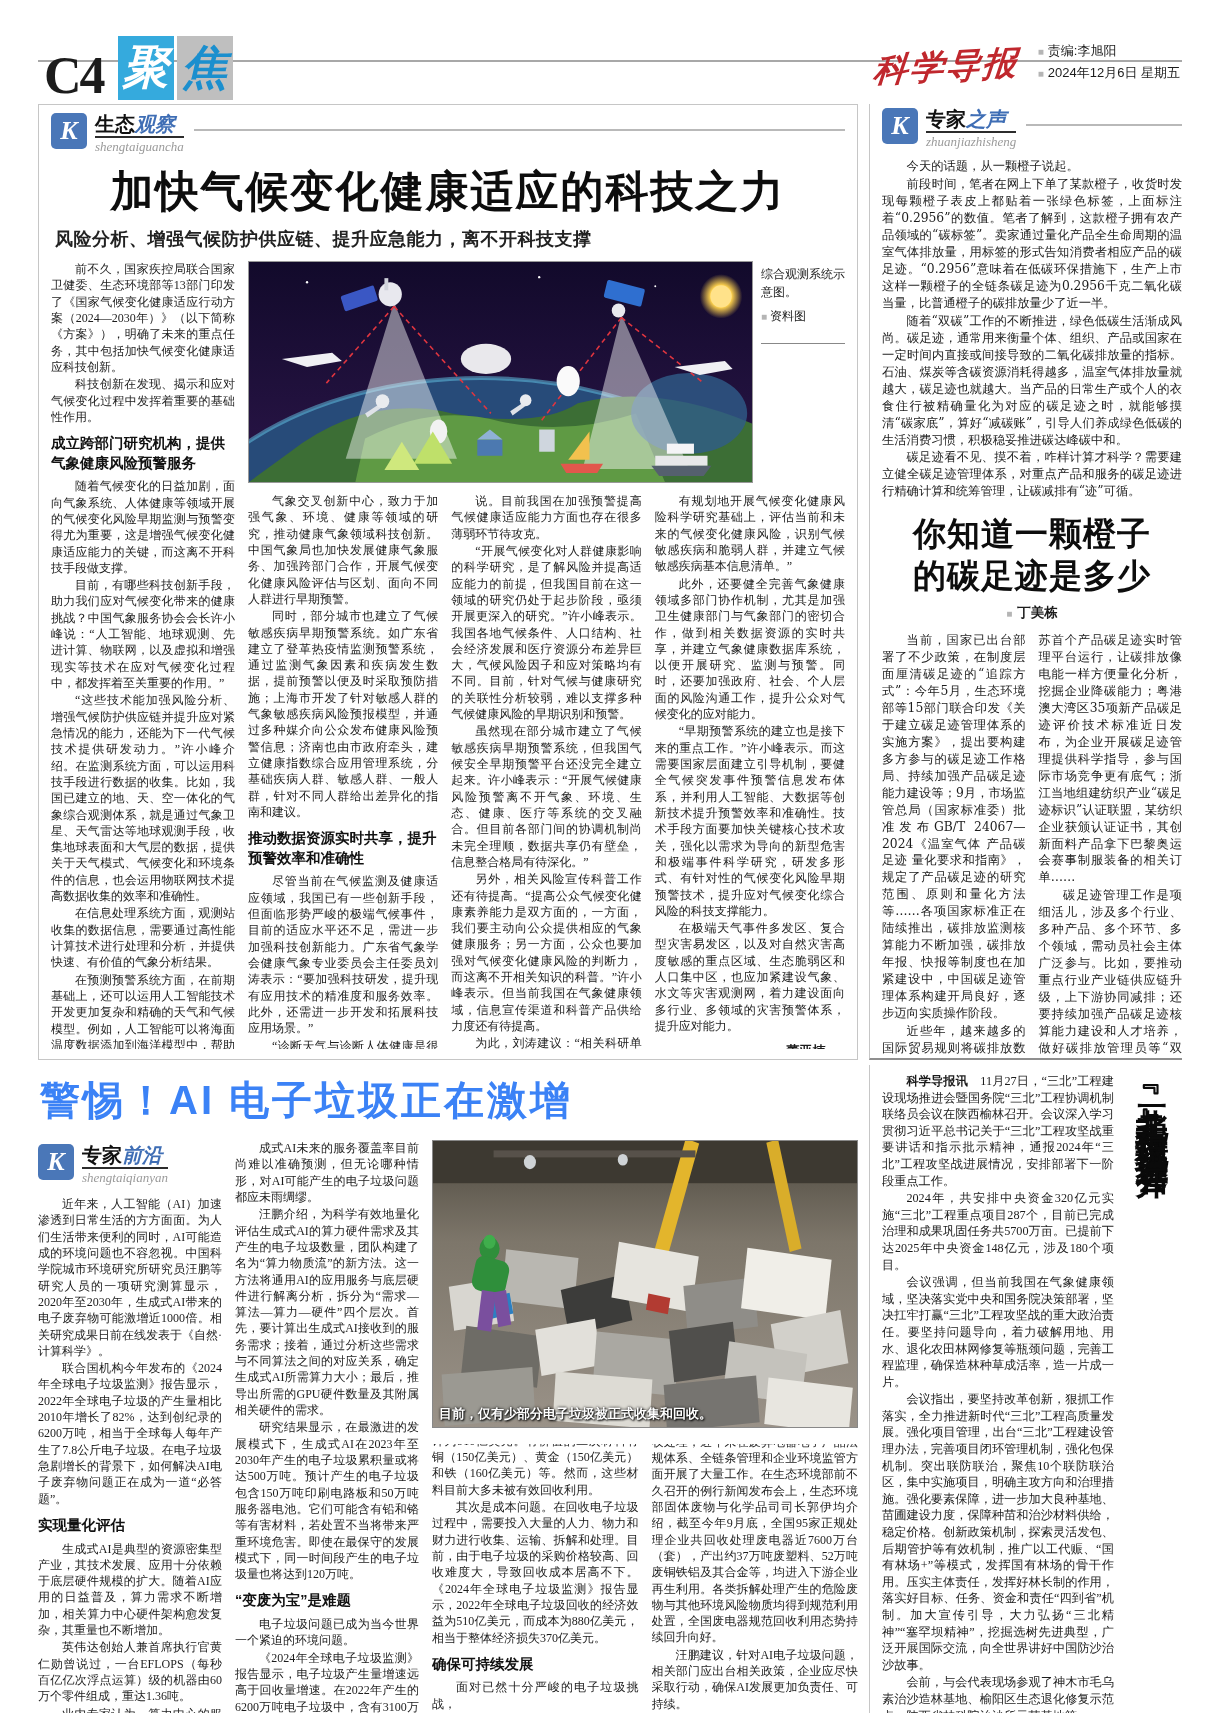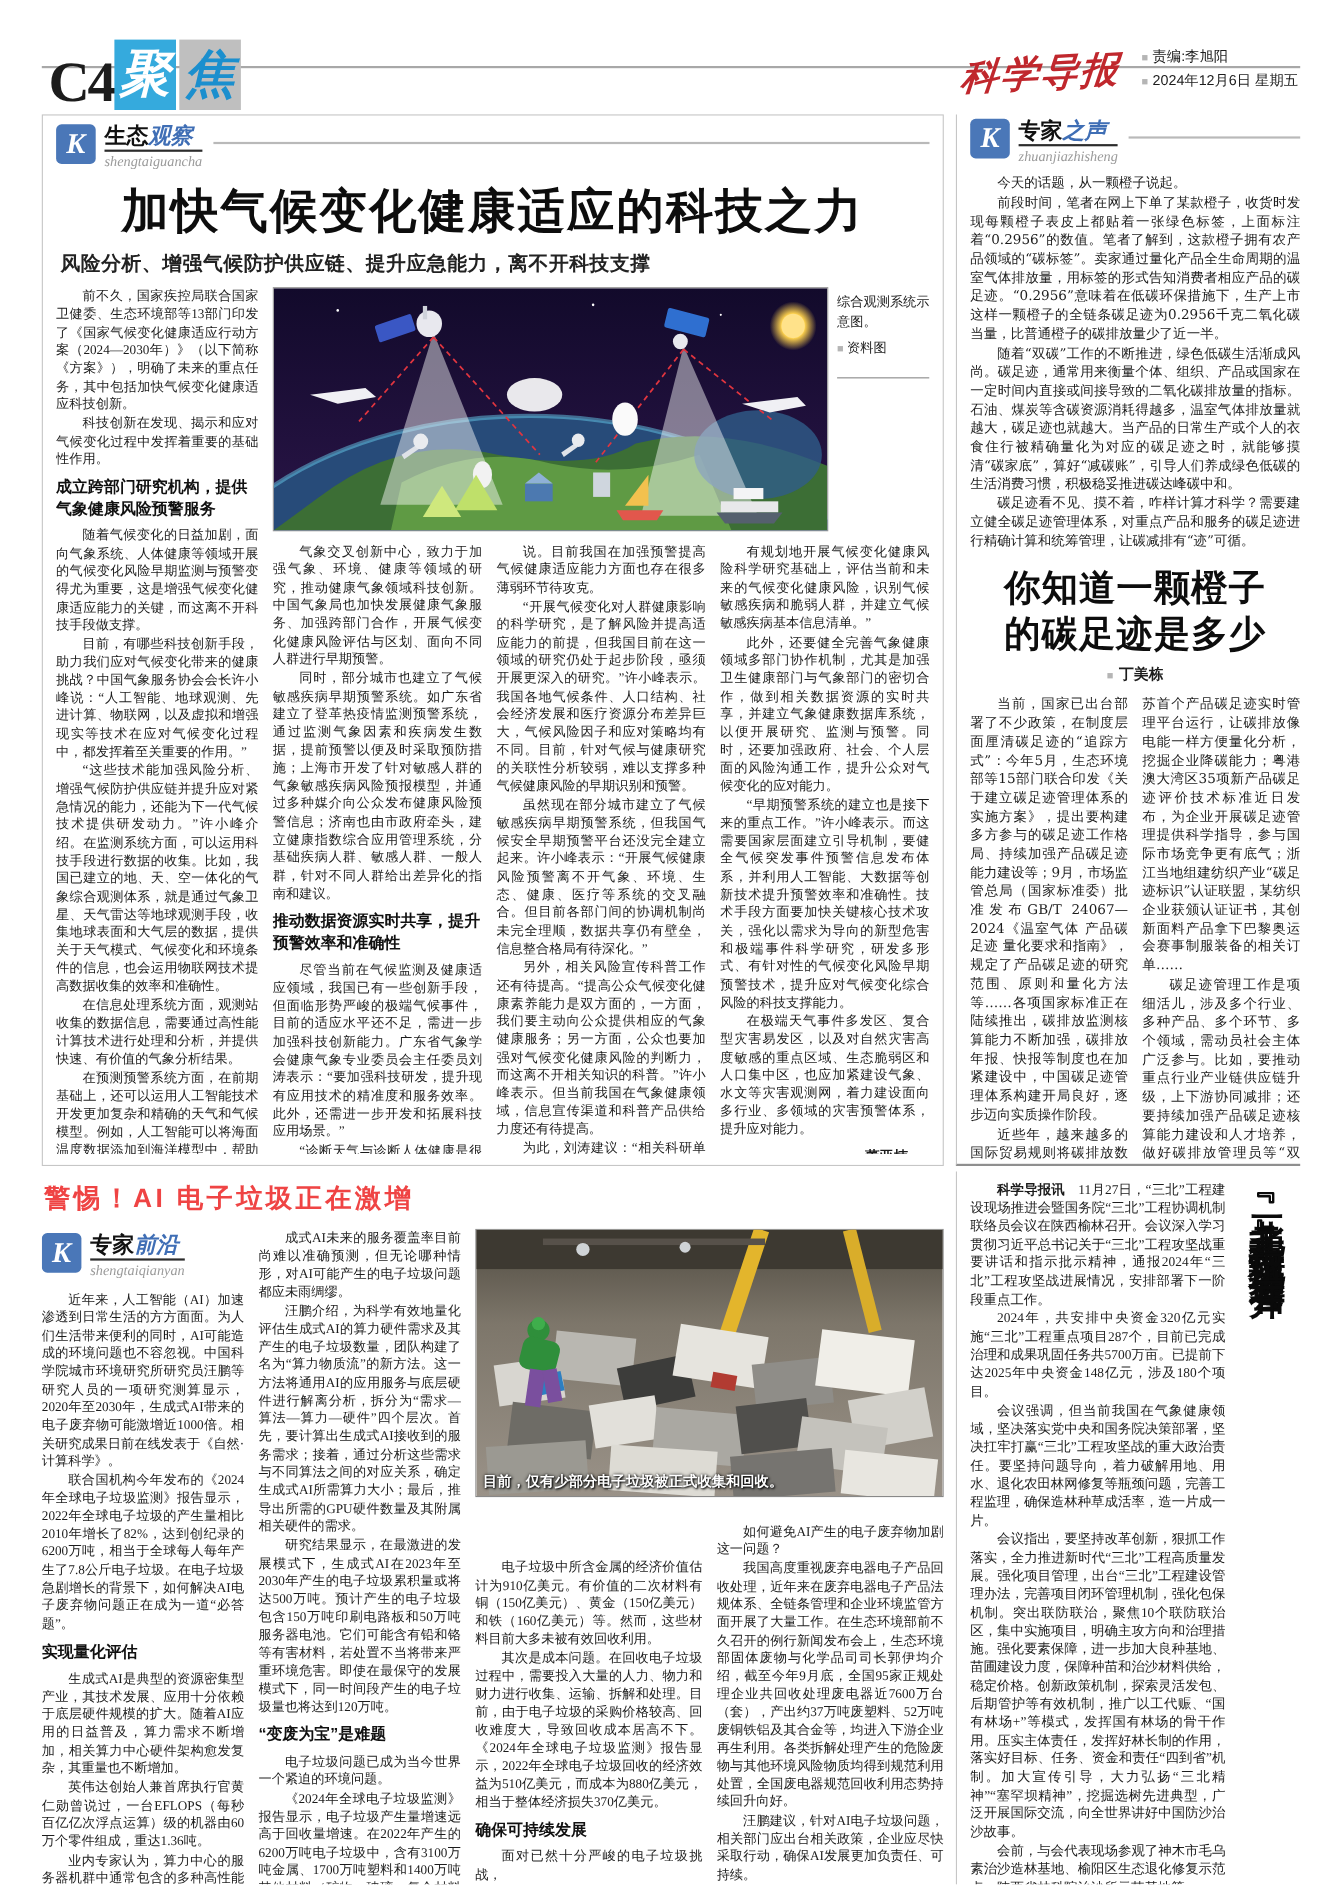--- a/index.html
+++ b/index.html
@@ -3,21 +3,21 @@
 <meta charset="utf-8">
 <style>
   * { margin:0; padding:0; box-sizing:border-box; }
   html,body { background:#ffffff; }
   body { width:1220px; height:1725px; overflow:hidden;
          font-family:"Liberation Serif","DejaVu Serif",serif; color:#1c1c1c; position:relative; }
 
   
   .header { position:relative; height:104px; }
   .header-rule { position:absolute; top:60px; left:38px; right:38px; height:2px; background:#a8a8a8; }
-  .header-left { position:absolute; left:44px; top:36px; display:flex; align-items:flex-end; gap:0; }
+  .header-left { position:absolute; left:44px; top:36px; display:flex; align-items:flex-end; gap:14px; }
   .page-no { font-family:"Liberation Serif",serif; font-weight:700; font-size:52px; line-height:.9; letter-spacing:-2px; }
   .focus-logo { display:flex; }
   .focus-block { width:56px; height:64px; display:flex; align-items:center; justify-content:center;
                  font-family:"Liberation Serif",serif; font-style:italic; font-weight:700; font-size:46px; }
   .focus-a { background:#35aadd; color:#ffffff; }
   .focus-b { background:#bfbfbf; color:#1b8fce; margin-left:3px; }
   .header-right { position:absolute; right:40px; top:40px; display:flex; gap:20px; align-items:flex-start; }
   .masthead { color:#c0272d; font-family:"Liberation Serif",serif; font-style:italic; font-weight:700;
               font-size:34px; transform:skewX(-8deg) rotate(-3deg); letter-spacing:2px; margin-top:4px; }
   .issue-meta { font-size:13px; line-height:1.7; font-family:"Liberation Sans",sans-serif; }
@@ -72,27 +72,27 @@
   .expert-intro { margin-top:8px; }
   .expert-headline { font-family:"Liberation Sans",sans-serif; font-weight:900; font-size:33px; letter-spacing:1px;
                      text-align:center; line-height:1.25; margin-top:12px; color:#0d0d0d; }
   .expert-author { font-family:"Liberation Sans",sans-serif; font-weight:700; font-size:13.5px; text-align:center;
                    margin:8px 0 6px; }
   .expert-author .sq { color:#b5b5b5; font-size:10px; margin-right:5px; }
   .expert-body { flex:1; overflow:hidden; column-count:2; column-gap:13px; margin-top:4px; }
 
   
   .article-ai { width:820px; padding:6px 0 0; display:flex; flex-direction:column; }
-  .ai-headline { font-family:"Liberation Sans",sans-serif; font-weight:900; font-size:24px; letter-spacing:3px;
-                 color:#ef4444; margin:2px 0 12px 2px; white-space:nowrap; }
+  .ai-headline { font-family:"Liberation Sans",sans-serif; font-weight:900; font-size:40px; letter-spacing:3px;
+                 color:#3b82f6; margin:2px 0 12px 2px; white-space:nowrap; }
   .ai-body { display:flex; gap:13px; flex:1; overflow:hidden; }
   .ai-colA, .ai-colB { width:184px; flex:0 0 auto; overflow:hidden; }
   .ai-badge { margin:4px 0 10px; }
   .ai-right { flex:1; display:flex; flex-direction:column; overflow:hidden; }
-  .ai-photo { position:relative; height:244px; flex:0 0 auto; border:1px solid #888; }
+  .ai-photo { position:relative; height:288px; flex:0 0 auto; border:1px solid #888; }
   .ai-photo svg { width:100%; height:100%; display:block; }
   .ai-photo-caption { position:absolute; left:6px; bottom:4px; right:6px;
                       font-family:"Liberation Sans",sans-serif; font-weight:700; font-size:13px; color:#fff;
                       text-shadow:0 0 3px #000,1px 1px 2px #000; }
   .ai-cols { display:flex; gap:13px; margin-top:16px; flex:1; overflow:hidden;align-items:flex-end; }
   .ai-cols .col { flex:1; overflow:hidden; }
 
   
   .article-sanbei { flex:1; margin-left:11px; border-left:1px solid #c6c6c6; padding:8px 0 0 12px;
                     display:flex; }

